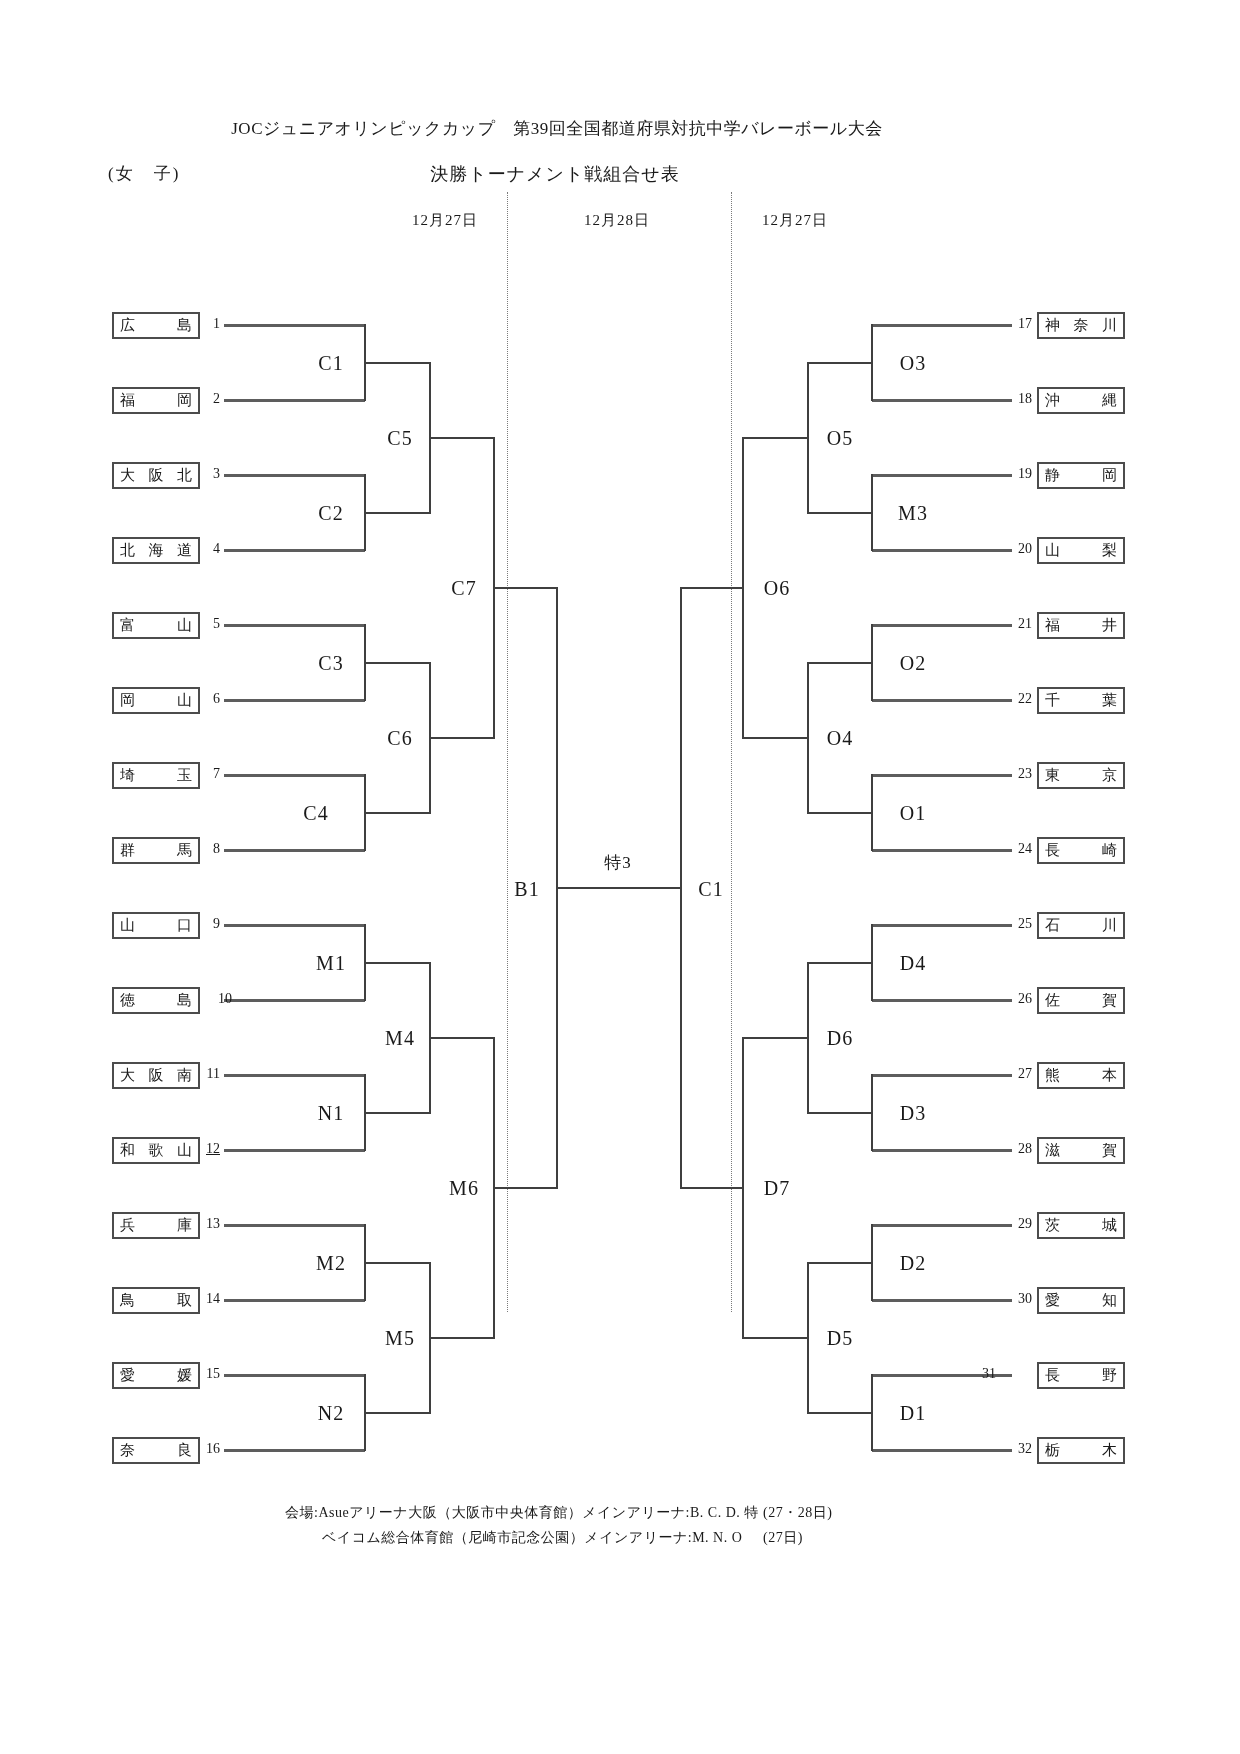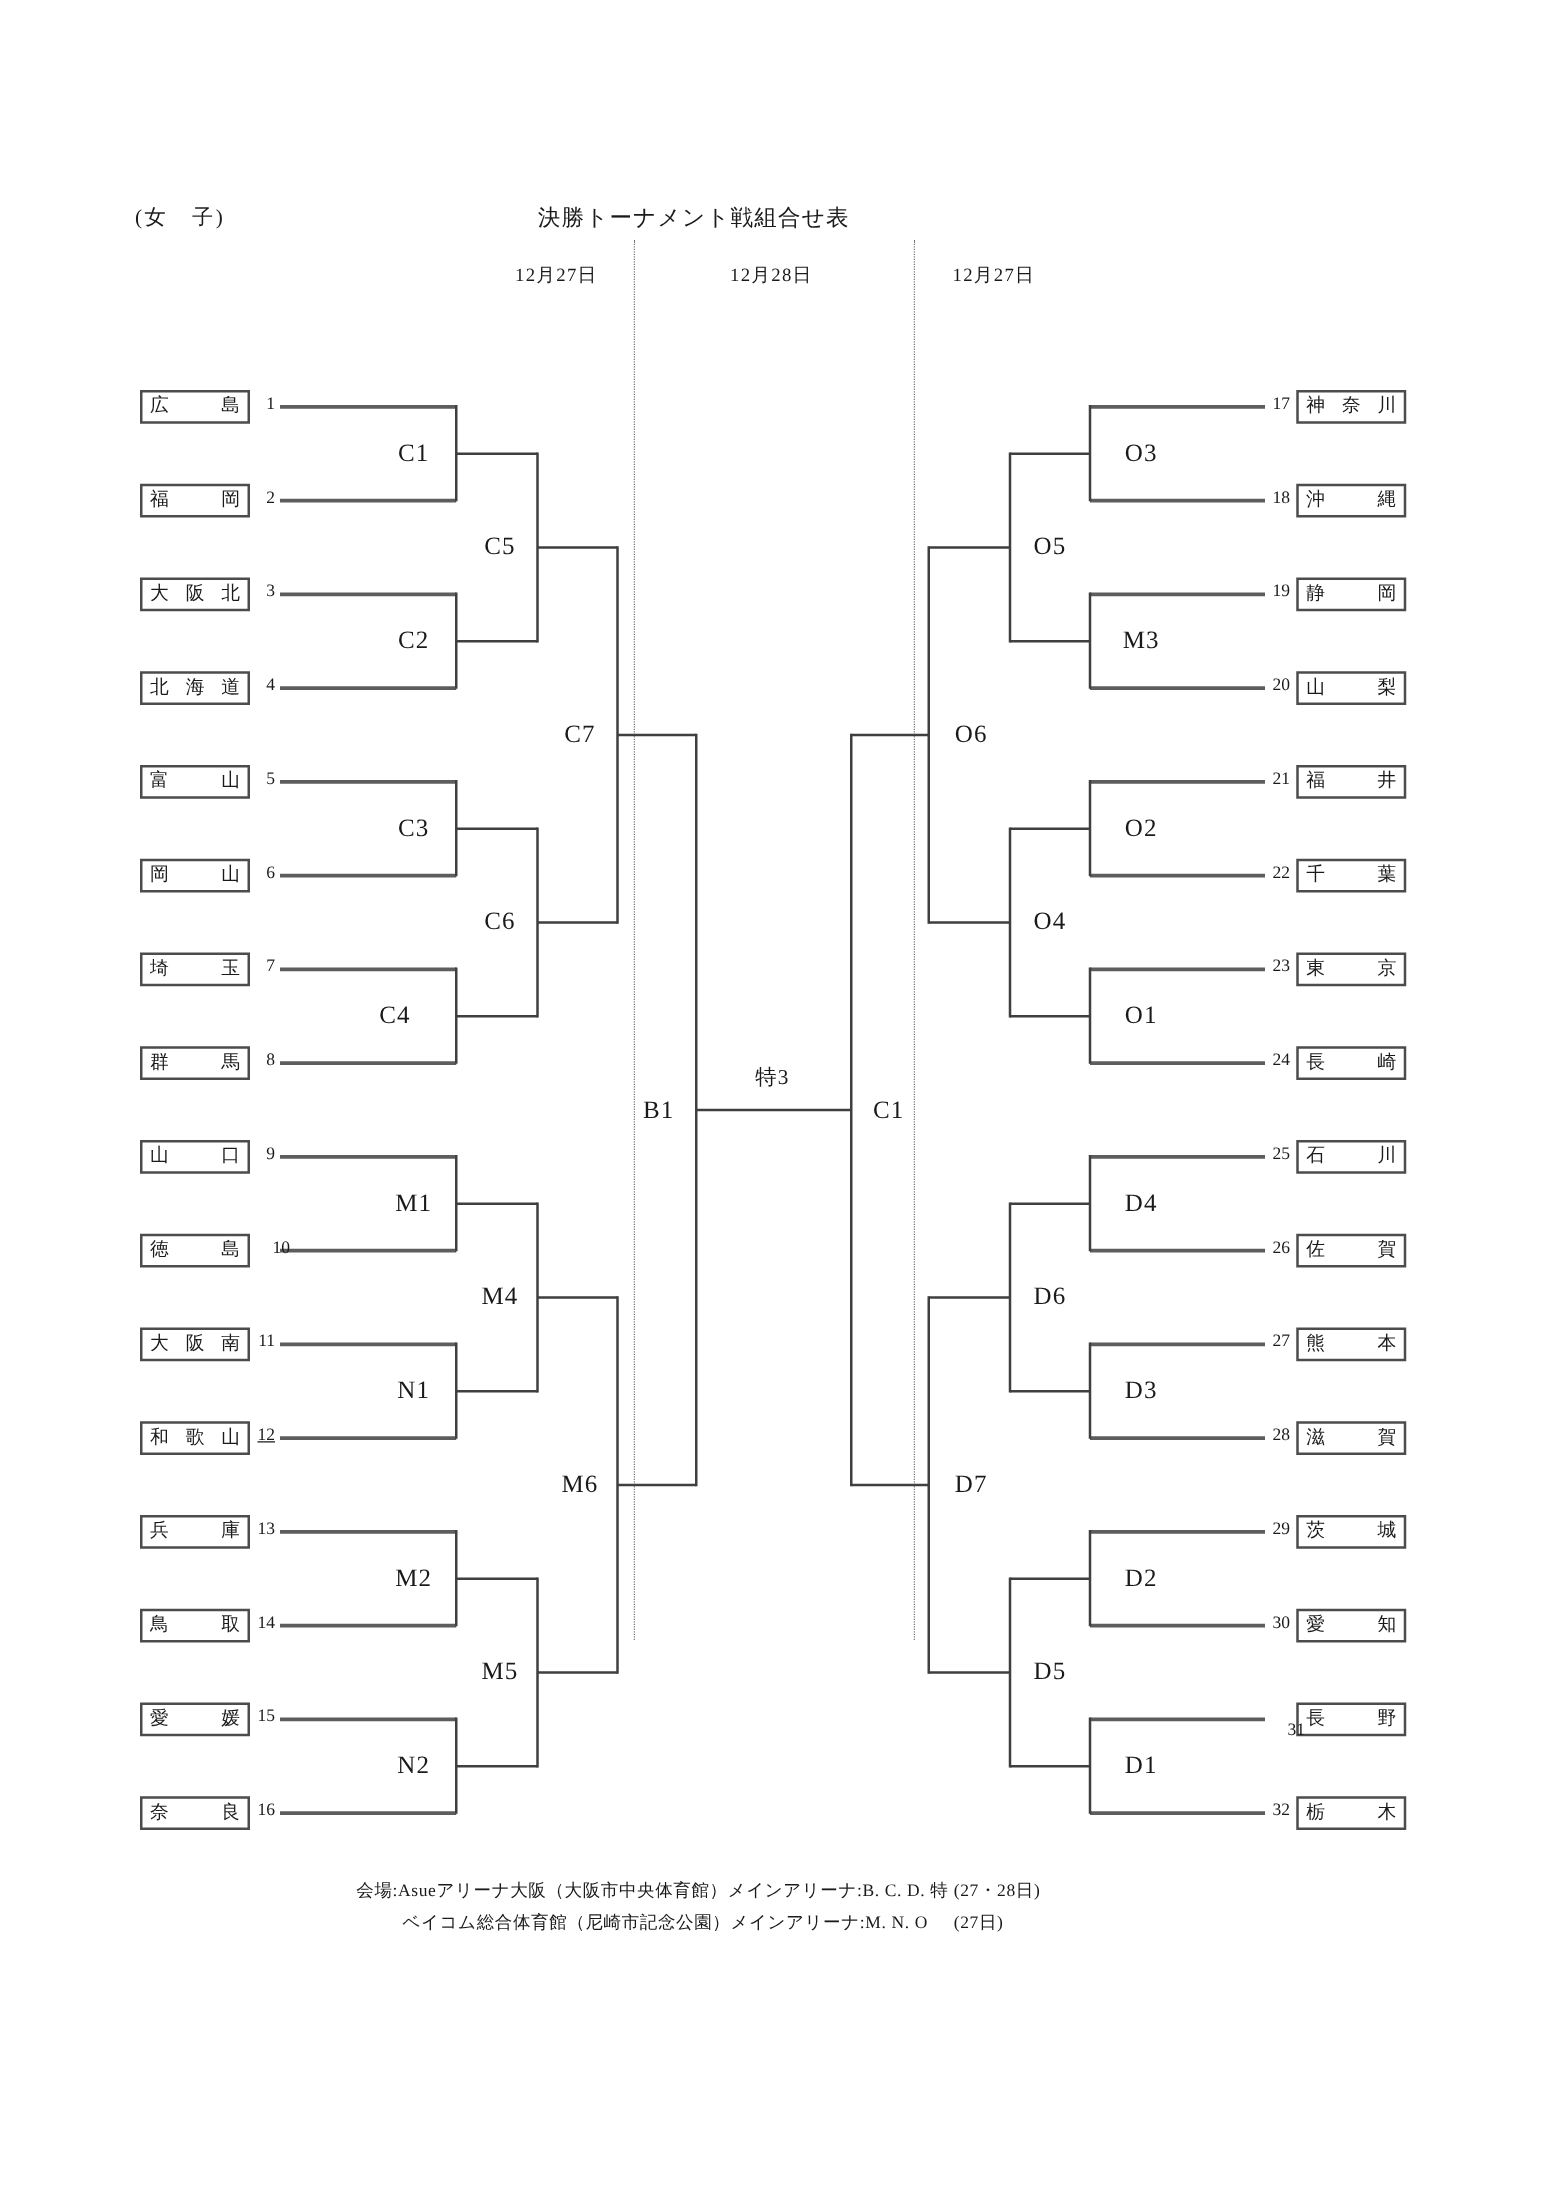--- a/index.html
+++ b/index.html
@@ -23,20 +23,21 @@
   }
   .seed{position:absolute;width:20px;font-size:14px;line-height:1;text-align:right;white-space:nowrap;}
   .mlabel{position:absolute;transform:translate(-50%,-50%);font-size:20px;letter-spacing:1px;white-space:nowrap;}
   .flabel{position:absolute;transform:translate(-50%,-50%);font-size:17px;letter-spacing:1px;white-space:nowrap;}
   .footline{position:absolute;font-size:14px;letter-spacing:.5px;white-space:nowrap;}
 </style>
 </head>
 <body>
 
 <div id="page">
+  <div class="title">JOCジュニアオリンピックカップ　第39回全国都道府県対抗中学バレーボール大会</div>
   <div class="subtitle">決勝トーナメント戦組合せ表</div>
   <div class="category">(女　子)</div>
 
   <div class="date" style="left:445px">12月27日</div>
   <div class="date" style="left:617px">12月28日</div>
   <div class="date" style="left:795px">12月27日</div>
 
   <div class="dotted" style="left:507px"></div>
   <div class="dotted" style="left:731px"></div>
 
@@ -267,21 +268,21 @@
       <div class="box" style="left: 1037px; top: 1287px; border-color: rgb(76, 76, 76);">
         <span>愛</span>
         <span>知</span>
       </div>
       <div class="seed" style="left: 1012px; top: 1292px;">30</div>
       <div class="hline" style="left: 872px; top: 1373.5px; width: 140px; height: 3px; position: absolute; background: rgb(93, 93, 93);"></div>
       <div class="box" style="left: 1037px; top: 1362px; border-color: rgb(76, 76, 76);">
         <span>長</span>
         <span>野</span>
       </div>
-      <div class="seed" style="left: 1024px; top: 1367px; margin-top: 11px;">31</div>
+      <div class="seed" style="left: 976px; top: 1367px;">31</div>
       <div class="hline" style="left: 872px; top: 1448.5px; width: 140px; height: 3px; position: absolute; background: rgb(93, 93, 93);"></div>
       <div class="box" style="left: 1037px; top: 1437px; border-color: rgb(76, 76, 76);">
         <span>栃</span>
         <span>木</span>
       </div>
       <div class="seed" style="left: 1012px; top: 1442px;">32</div>
       <div class="vline" style="left: 871px; top: 324px; width: 2px; height: 77px; position: absolute; background: rgb(63, 63, 63);"></div>
       <div class="hline" style="left: 808px; top: 361.5px; width: 64px; height: 2px; position: absolute; background: rgb(63, 63, 63);"></div>
       <div class="mlabel" style="left: 913px; top: 362.5px;">O3</div>
       <div class="vline" style="left: 871px; top: 474px; width: 2px; height: 77px; position: absolute; background: rgb(63, 63, 63);"></div>

